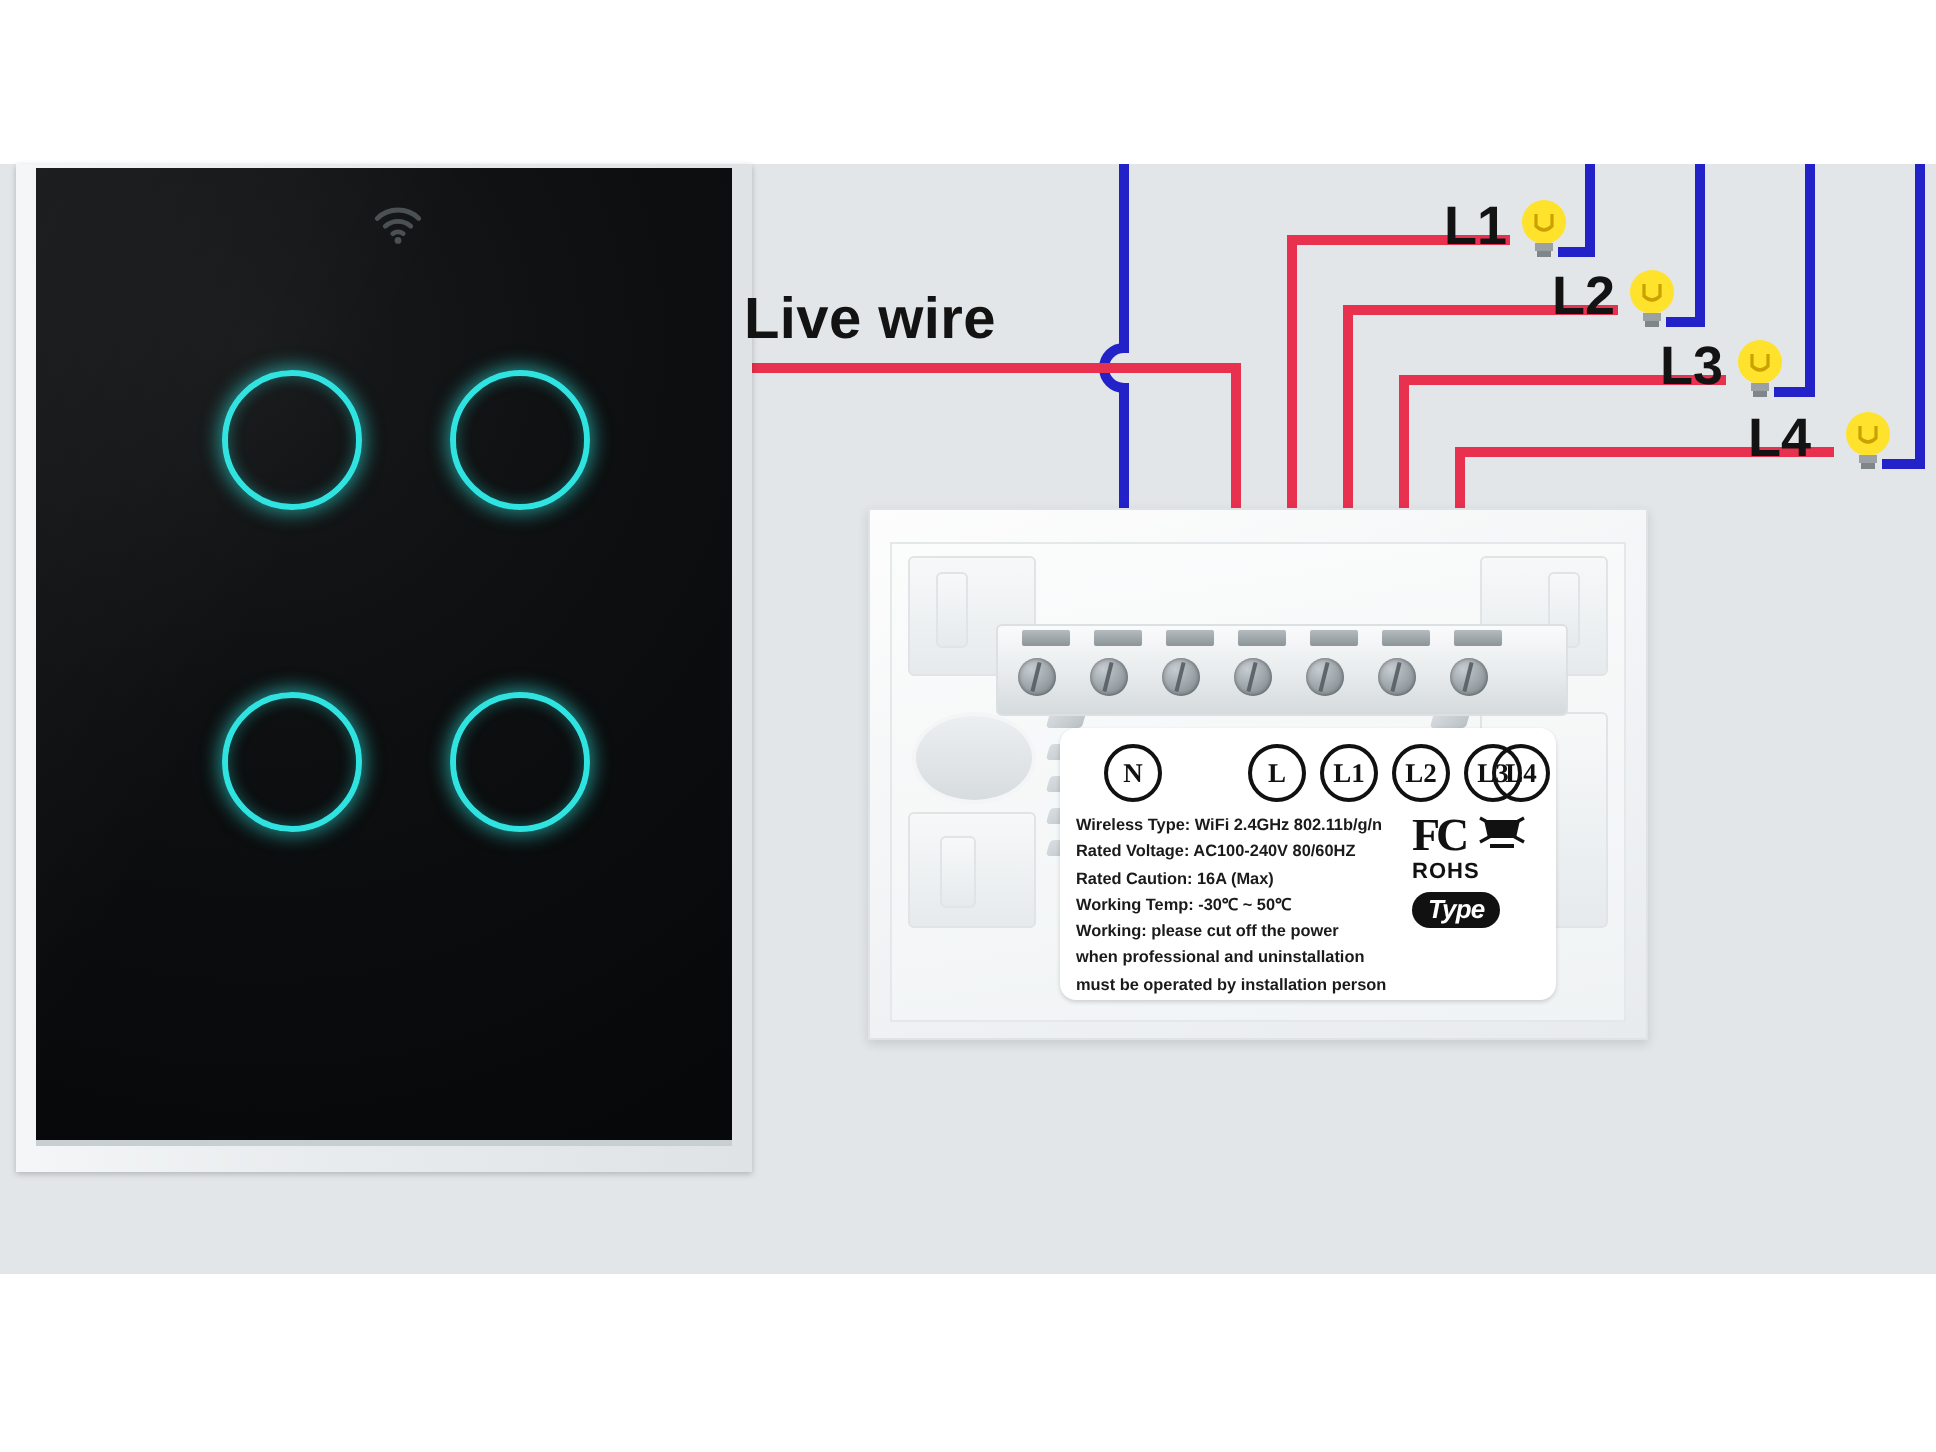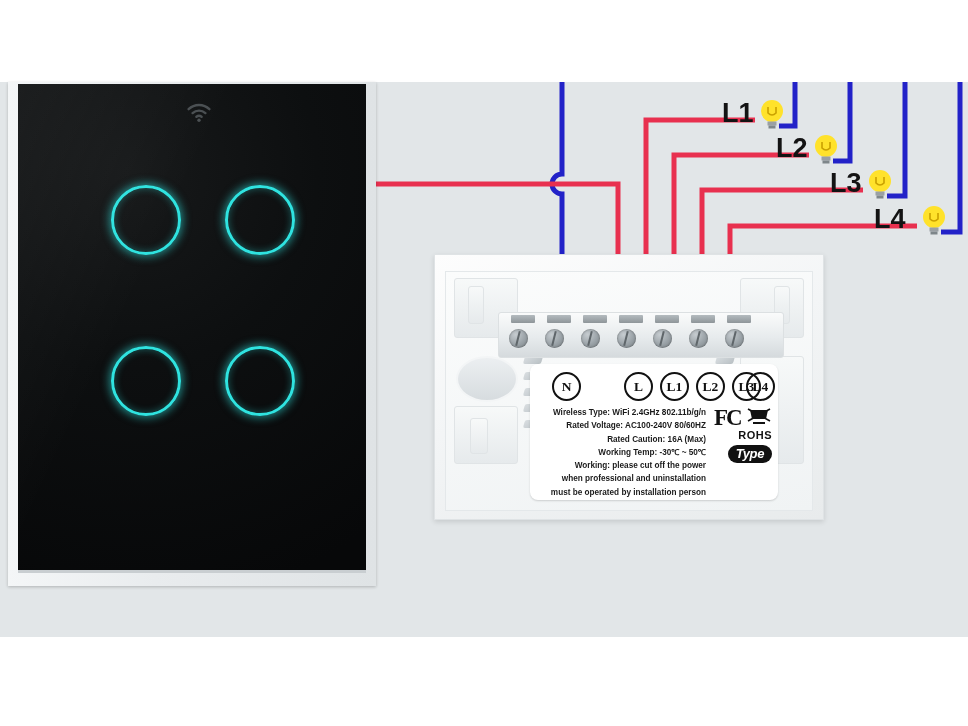--- a/index.html
+++ b/index.html
@@ -185,28 +185,27 @@
   }
   #spec-lines {
     position: absolute;
     left: 8px;
     top: 42px;
     width: 168px;
     font-size: 8.2px;
     font-weight: bold;
     color: #1a1a1a;
     line-height: 1.62;
-    text-align: right;
   }
   #cert-block {
     position: absolute;
     right: 6px;
     top: 42px;
     width: 66px;
-    text-align: right;
+    text-align: left;
     color: #111;
     margin-left: 22px;
   }
   #fcc-mark {
     font-family: "Liberation Serif", serif;
     font-size: 23px;
     font-weight: bold;
     letter-spacing: -2px;
     line-height: 1;
     display: inline-block;
@@ -286,20 +285,21 @@
           <circle cx="13" cy="18.2" r="1.7" fill="#4a4f52"></circle>
         </svg>
 
         <div class="touch-key" style="left:93px;  top:101px;"></div>
         <div class="touch-key" style="left:207px; top:101px;"></div>
         <div class="touch-key" style="left:93px;  top:262px;"></div>
         <div class="touch-key" style="left:207px; top:262px;"></div>
       </div>
     </div>
 
+    <div id="live-wire-label">Live wire</div>
 
     <div class="lamp-label" style="left:722px; top:16px;">L1</div>
     <div class="lamp-label" style="left:776px; top:51px;">L2</div>
     <div class="lamp-label" style="left:830px; top:86px;">L3</div>
     <div class="lamp-label" style="left:874px; top:122px;">L4</div>
 
     <svg class="bulb" style="left:760px; top:17px;" viewBox="0 0 24 30">
       <circle cx="12" cy="12" r="11" fill="#ffe22b"></circle>
       <path d="M8,8 L8,14 Q12,18 16,14 L16,8" fill="none" stroke="#caa100" stroke-width="1.6"></path>
       <rect x="7.5" y="22.5" width="9" height="4" fill="#9aa0a4"></rect>

